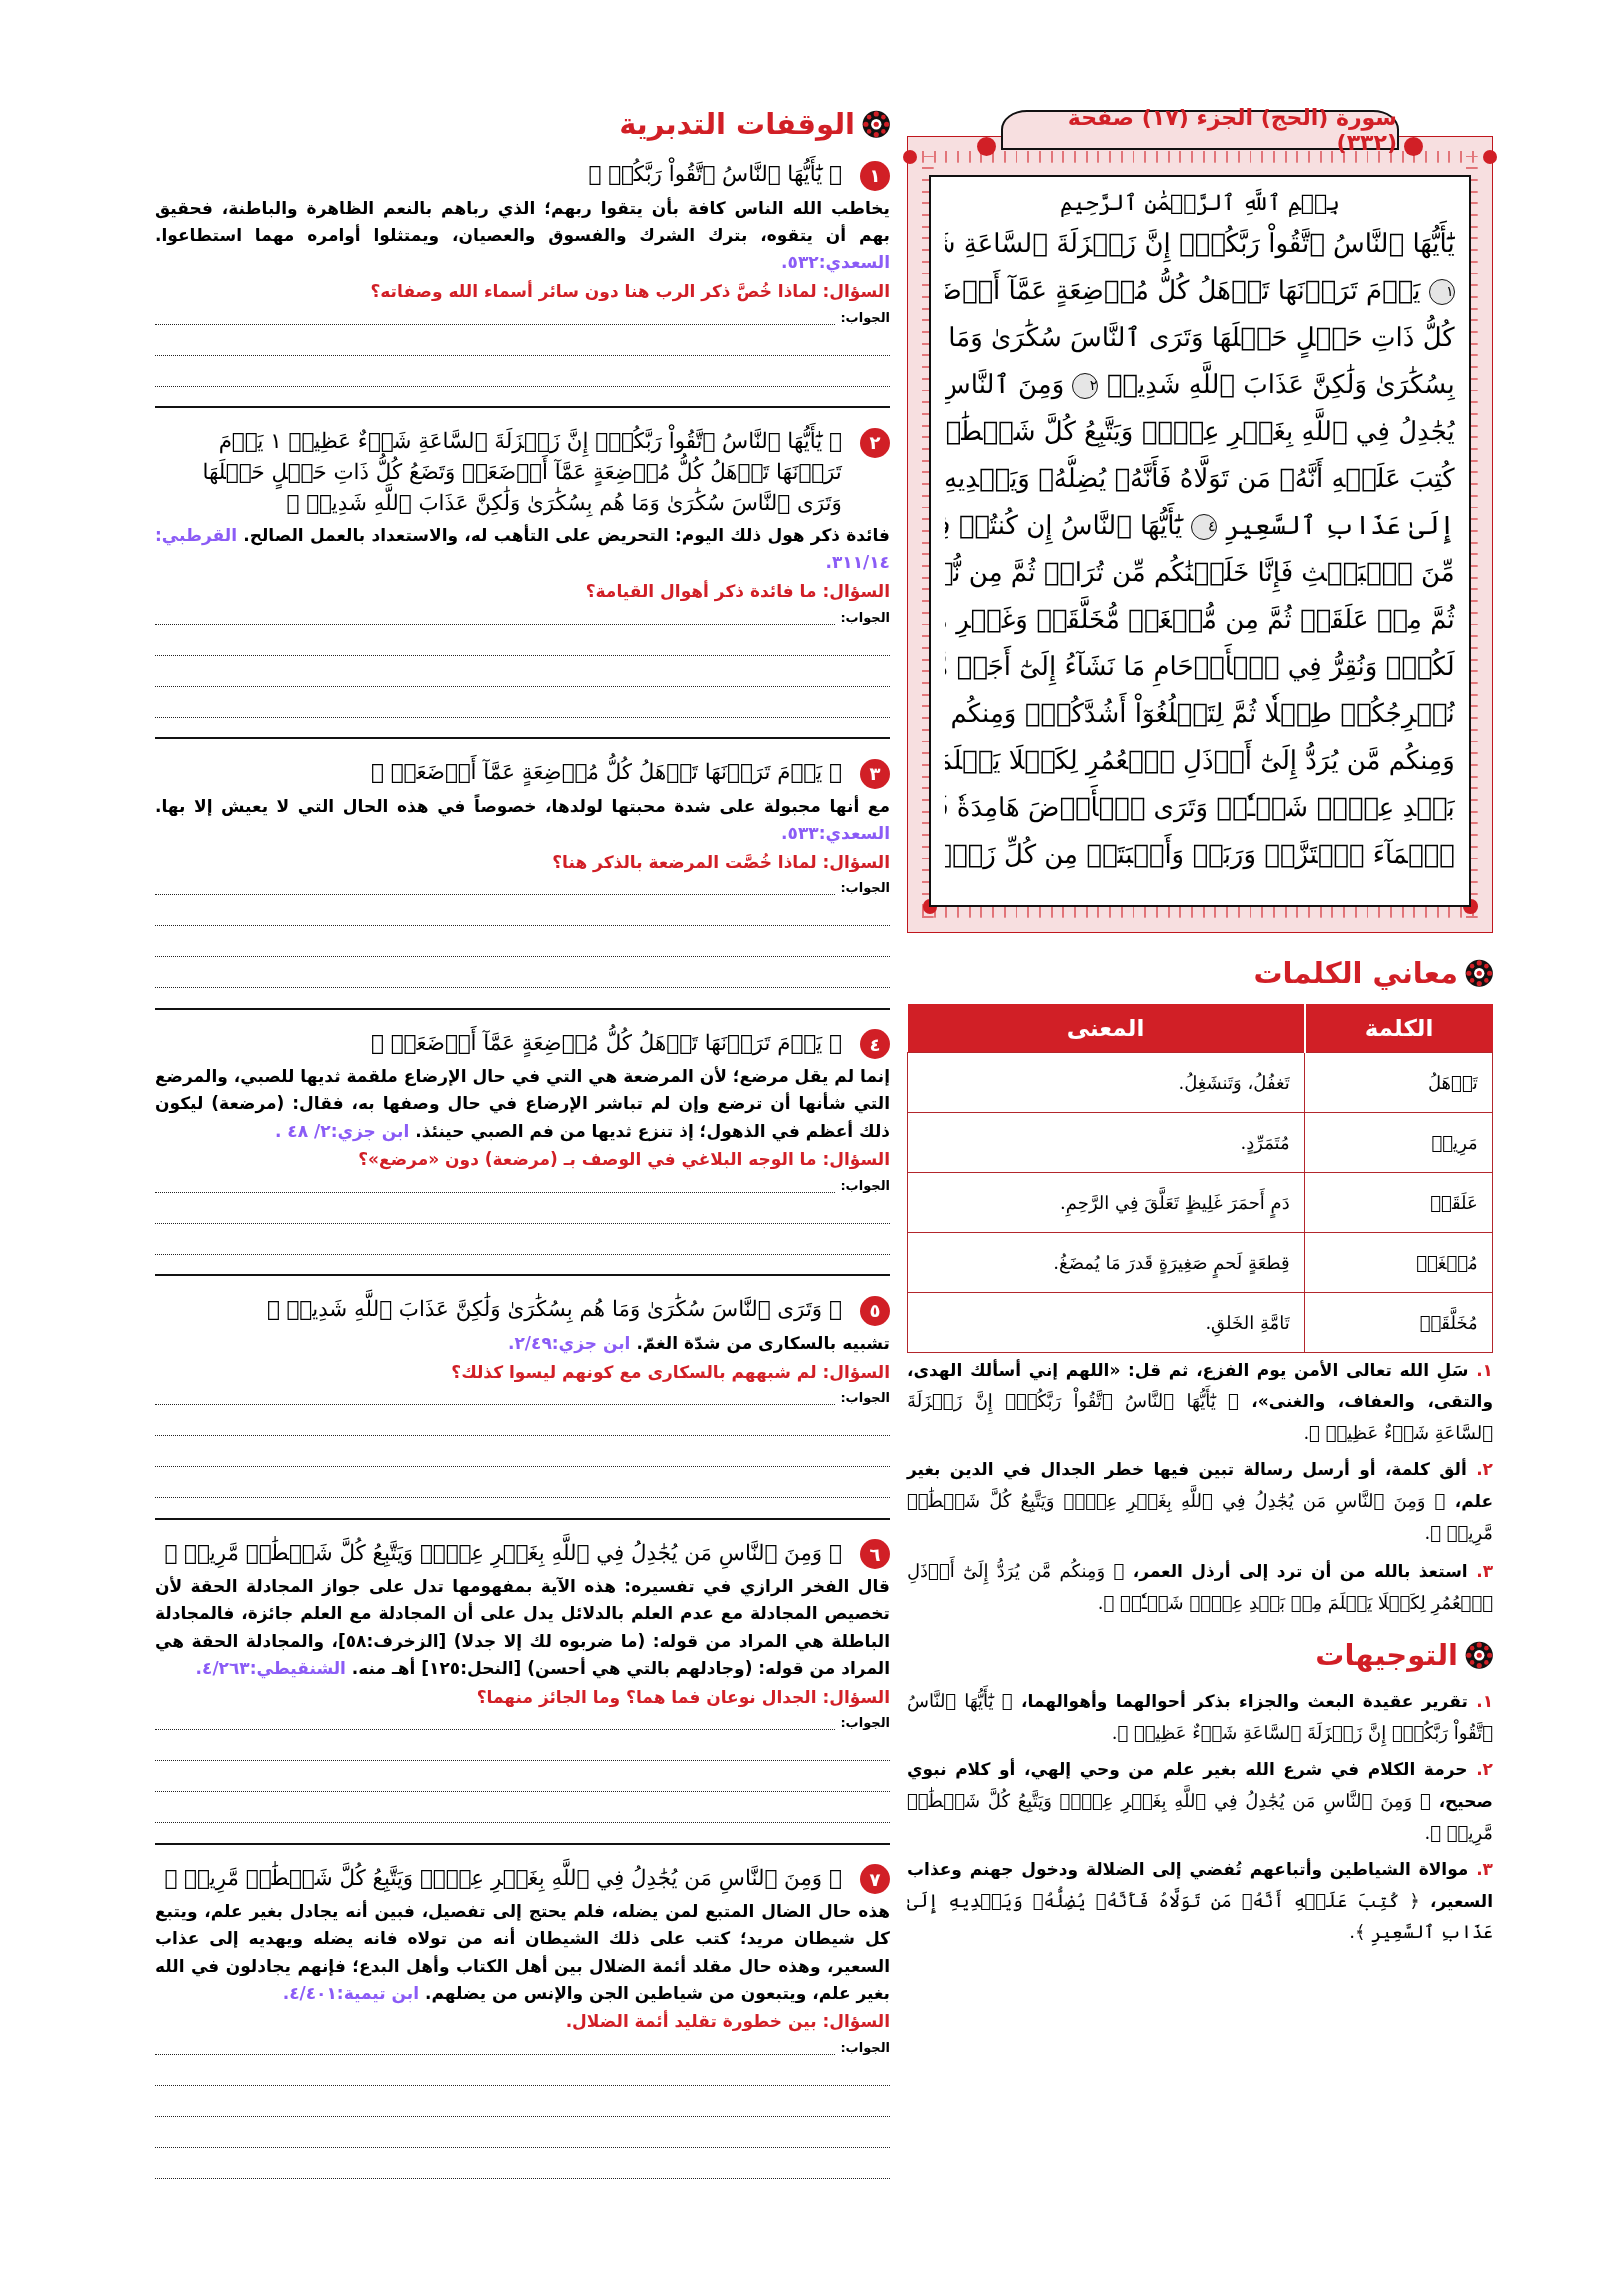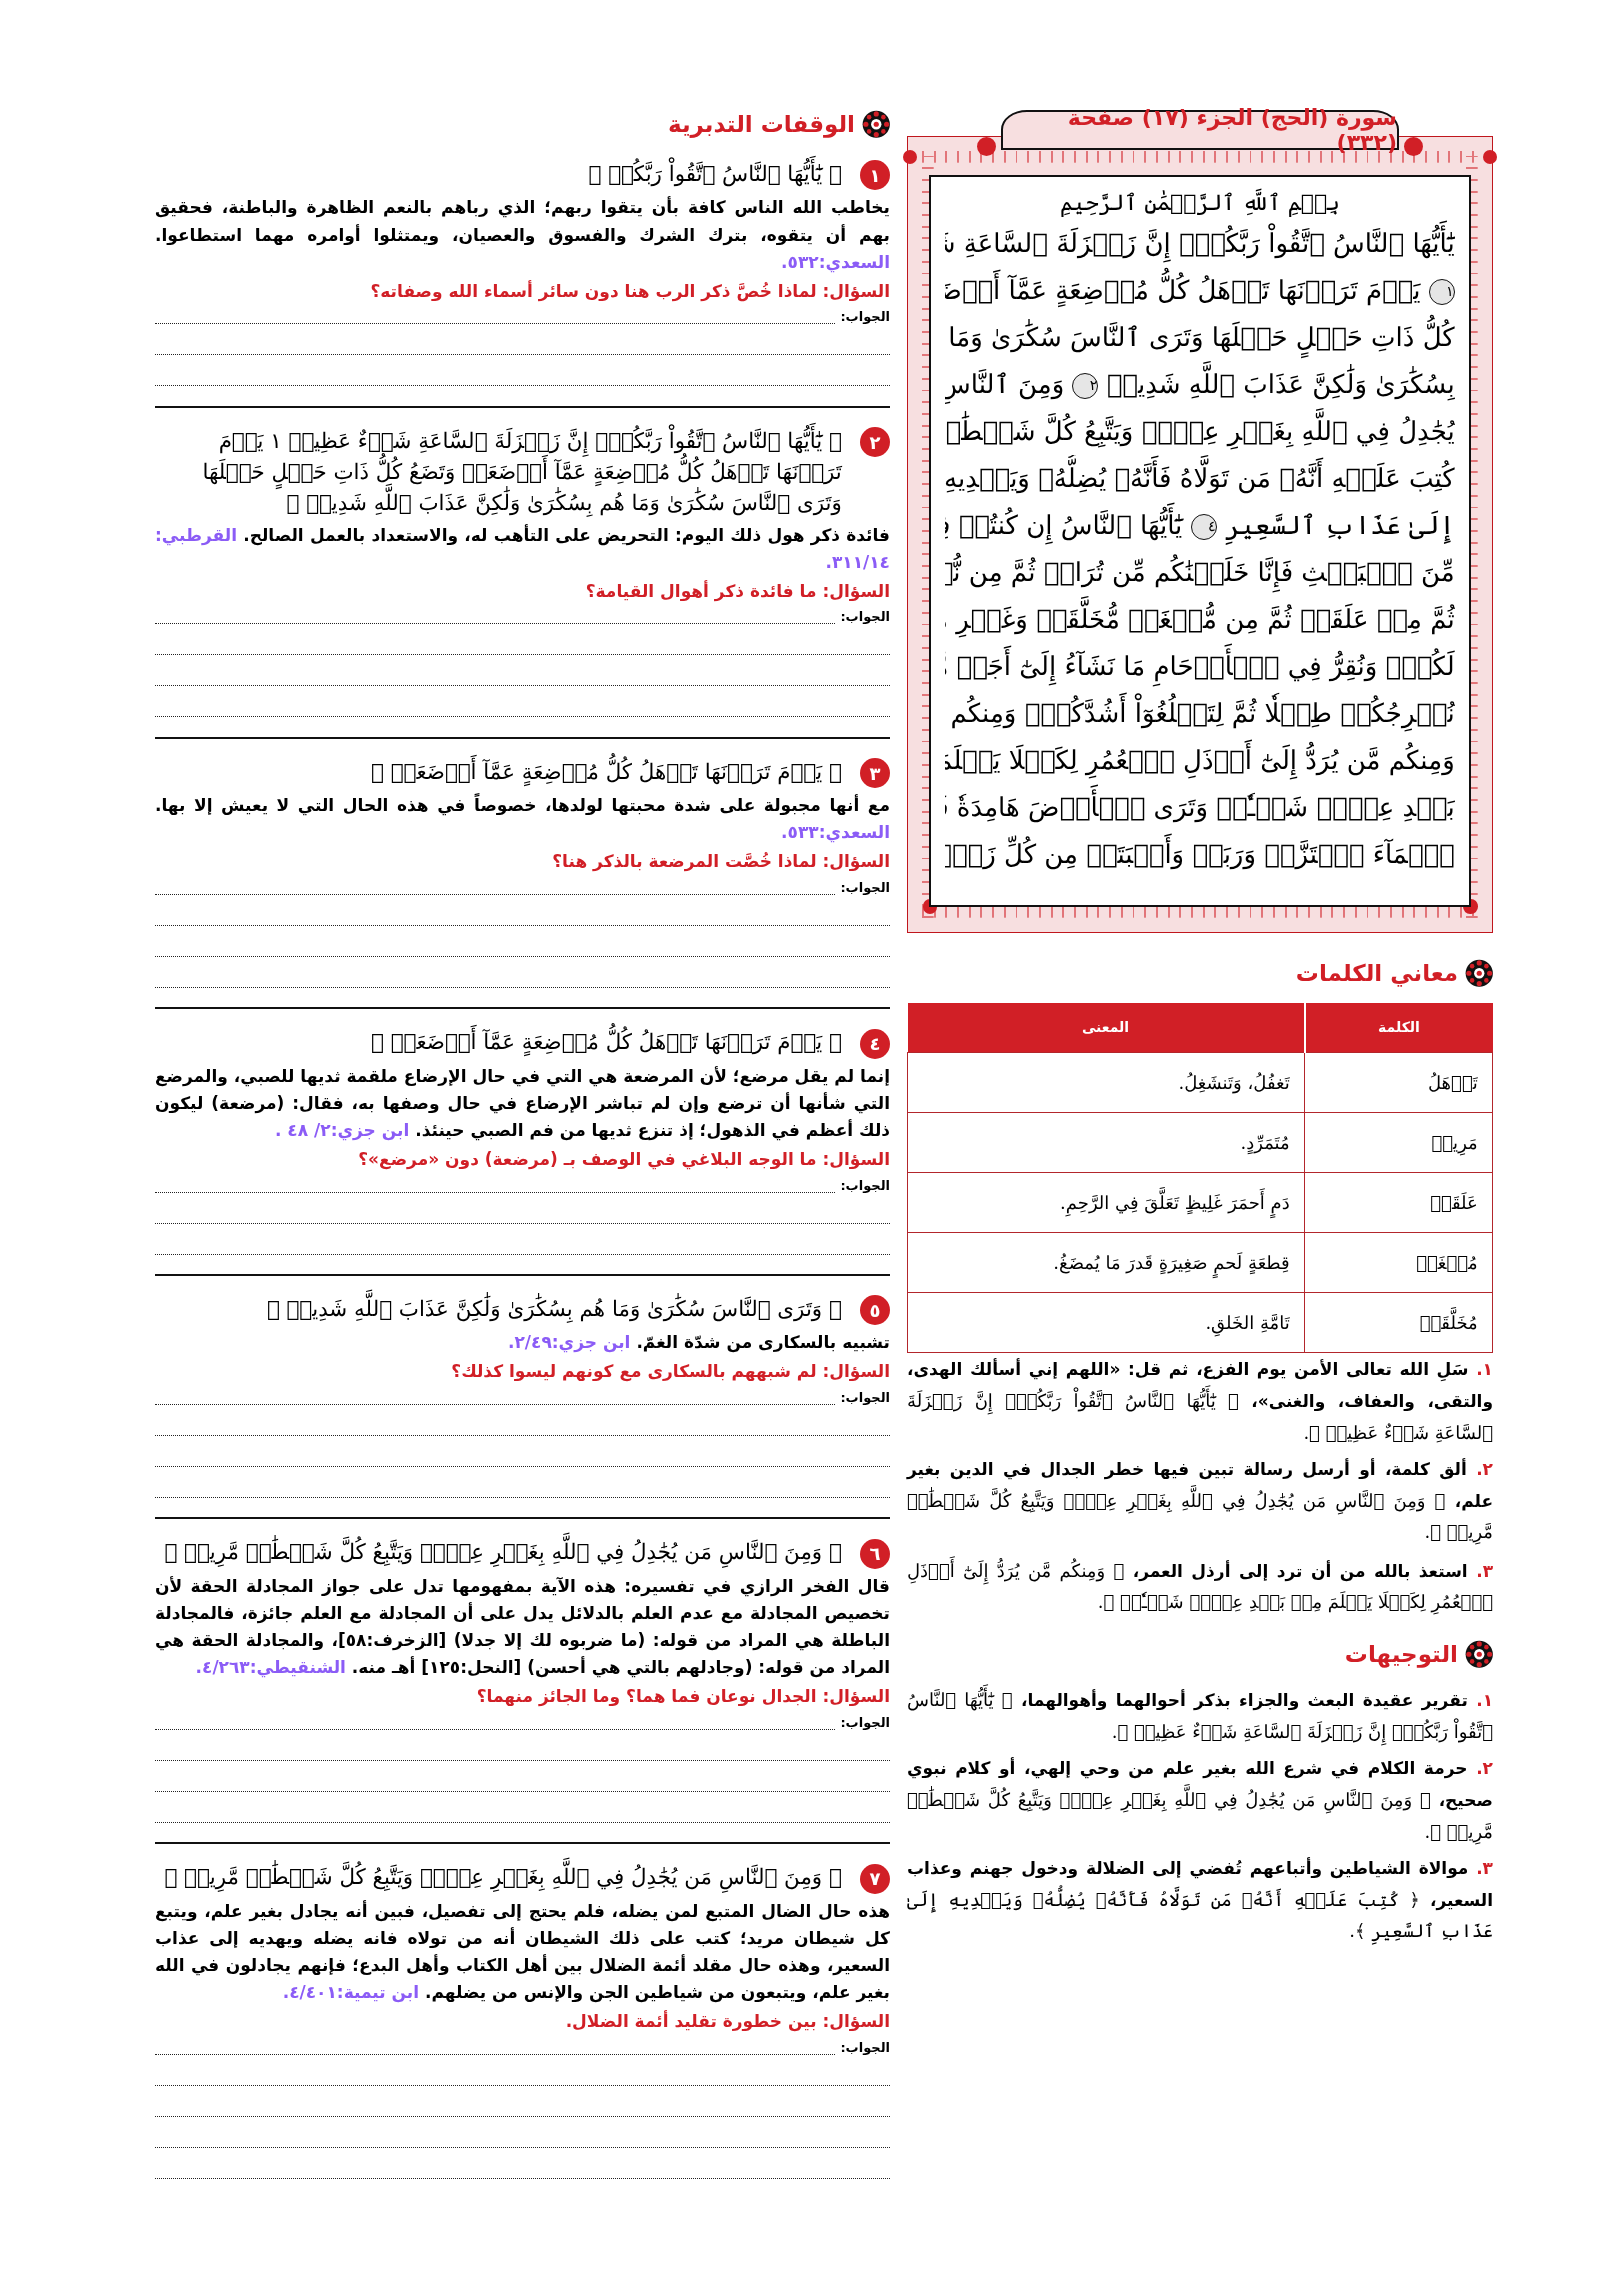--- a/index.html
+++ b/index.html
@@ -7,21 +7,21 @@
   body { font-family: "DejaVu Sans", sans-serif; color: #000; position: relative; direction: rtl; }
 
   .red { color: #8b5cf6; }
 
   
   .col-left { position: absolute; left: 155px; top: 110px; width: 735px; }
   .col-right { position: absolute; left: 907px; top: 110px; width: 586px; }
 
   .sec-head { display: flex; align-items: center; gap: 6.5px; margin-bottom: 15.5px; }
   .sec-head .rosette { width: 28.5px; height: 28.5px; flex: 0 0 28.5px; }
-  .sec-head h2 { font-family: "DejaVu Sans", sans-serif; font-weight: bold; font-size: 23px; color: #d11f26; line-height: 1; margin-left: 40px; }
+  .sec-head h2 { font-family: "DejaVu Sans", sans-serif; font-weight: bold; font-size: 29px; color: #d11f26; line-height: 1; margin-left: 40px; }
 
   
   .card { position: relative; }
   .card-top-line { height: 0; border-top: 2.6px solid #111; margin-bottom: 17px; }
   .verse-row { display: flex; align-items: flex-start; gap: 10.4px; padding-right: 0; }
   .num-badge { width: 30px; height: 30px; border-radius: 50%; background: #d11f26; color: #fff; font-weight: bold; font-size: 18px; display: flex; align-items: center; justify-content: center; flex: 0 0 30px; margin-top: 2.6px; }
   .verse { font-family: "DejaVu Serif", serif; font-size: 21.4px; line-height: 1.45; flex: 1; padding-right: 7.8px; }
   .body-text { font-family: "DejaVu Sans", sans-serif; font-weight: bold; font-size: 17px; line-height: 1.6; text-align: justify; margin-top: 3.9px; }
   .question { font-family: "DejaVu Sans", sans-serif; font-weight: bold; font-size: 17px; line-height: 1.5; color: #d11f26; margin-top: 2.6px; }
   .answer-row { display: flex; align-items: flex-end; gap: 5px; margin-top: 5.2px; }
@@ -43,21 +43,21 @@
   .mushaf-title-box { position: absolute; left: 94px; right: 94px; top: 0; height: 40px; background: #f7dfe0; border: 2.6px solid #111; border-radius: 26px 26px 0 0 / 19.4px 19.4px 0 0; display: flex; align-items: center; justify-content: center; }
   .mushaf-title { font-weight: bold; font-size: 22px; color: #d11f26; }
   .dot { position: absolute; width: 19.4px; height: 19.4px; border-radius: 50%; background: #d11f26; }
   .basmala { text-align: center; font-family: "DejaVu Serif", serif; font-size: 22px; line-height: 1.6; }
   .quran-line { font-family: "DejaVu Serif", serif; font-size: 26px; line-height: 47px; text-align: justify; text-align-last: justify; white-space: nowrap; overflow: hidden; }
   .ayah-no { display: inline-block; width: 26px; height: 26px; border: 1.9px solid #111; border-radius: 50%; background: #e6e6e6; font-size: 14.3px; text-align: center; line-height: 22px; vertical-align: middle; }
 
   
   .vocab-head { margin-top: 26px; }
   table.vocab { width: 100%; border-collapse: collapse; }
-  table.vocab th { background: #d11f26; color: #fff; font-weight: bold; font-size: 14px; height: 49px; border-left: 2.6px solid #fff; }
+  table.vocab th { background: #d11f26; color: #fff; font-weight: bold; font-size: 23px; height: 49px; border-left: 2.6px solid #fff; }
   table.vocab th:last-child { border-left: none; }
   table.vocab td { border: 1.9px solid #b3262c; font-weight: normal; font-size: 18px; height: 60px; padding: 0 14.3px; }
   table.vocab td.word { width: 188px; font-family: "DejaVu Serif", serif; }
   table.vocab td.meaning { font-family: "DejaVu Serif", serif; }
 
   
   .list { margin-top: 2.6px; }
   .list-item { font-weight: bold; font-size: 17px; line-height: 1.75; text-align: justify; margin-bottom: 6.5px; }
   .list-item .n { color: #d11f26; }
   .list-item .q { font-family: "DejaVu Serif", serif; font-weight: normal; font-size: 18px; }

